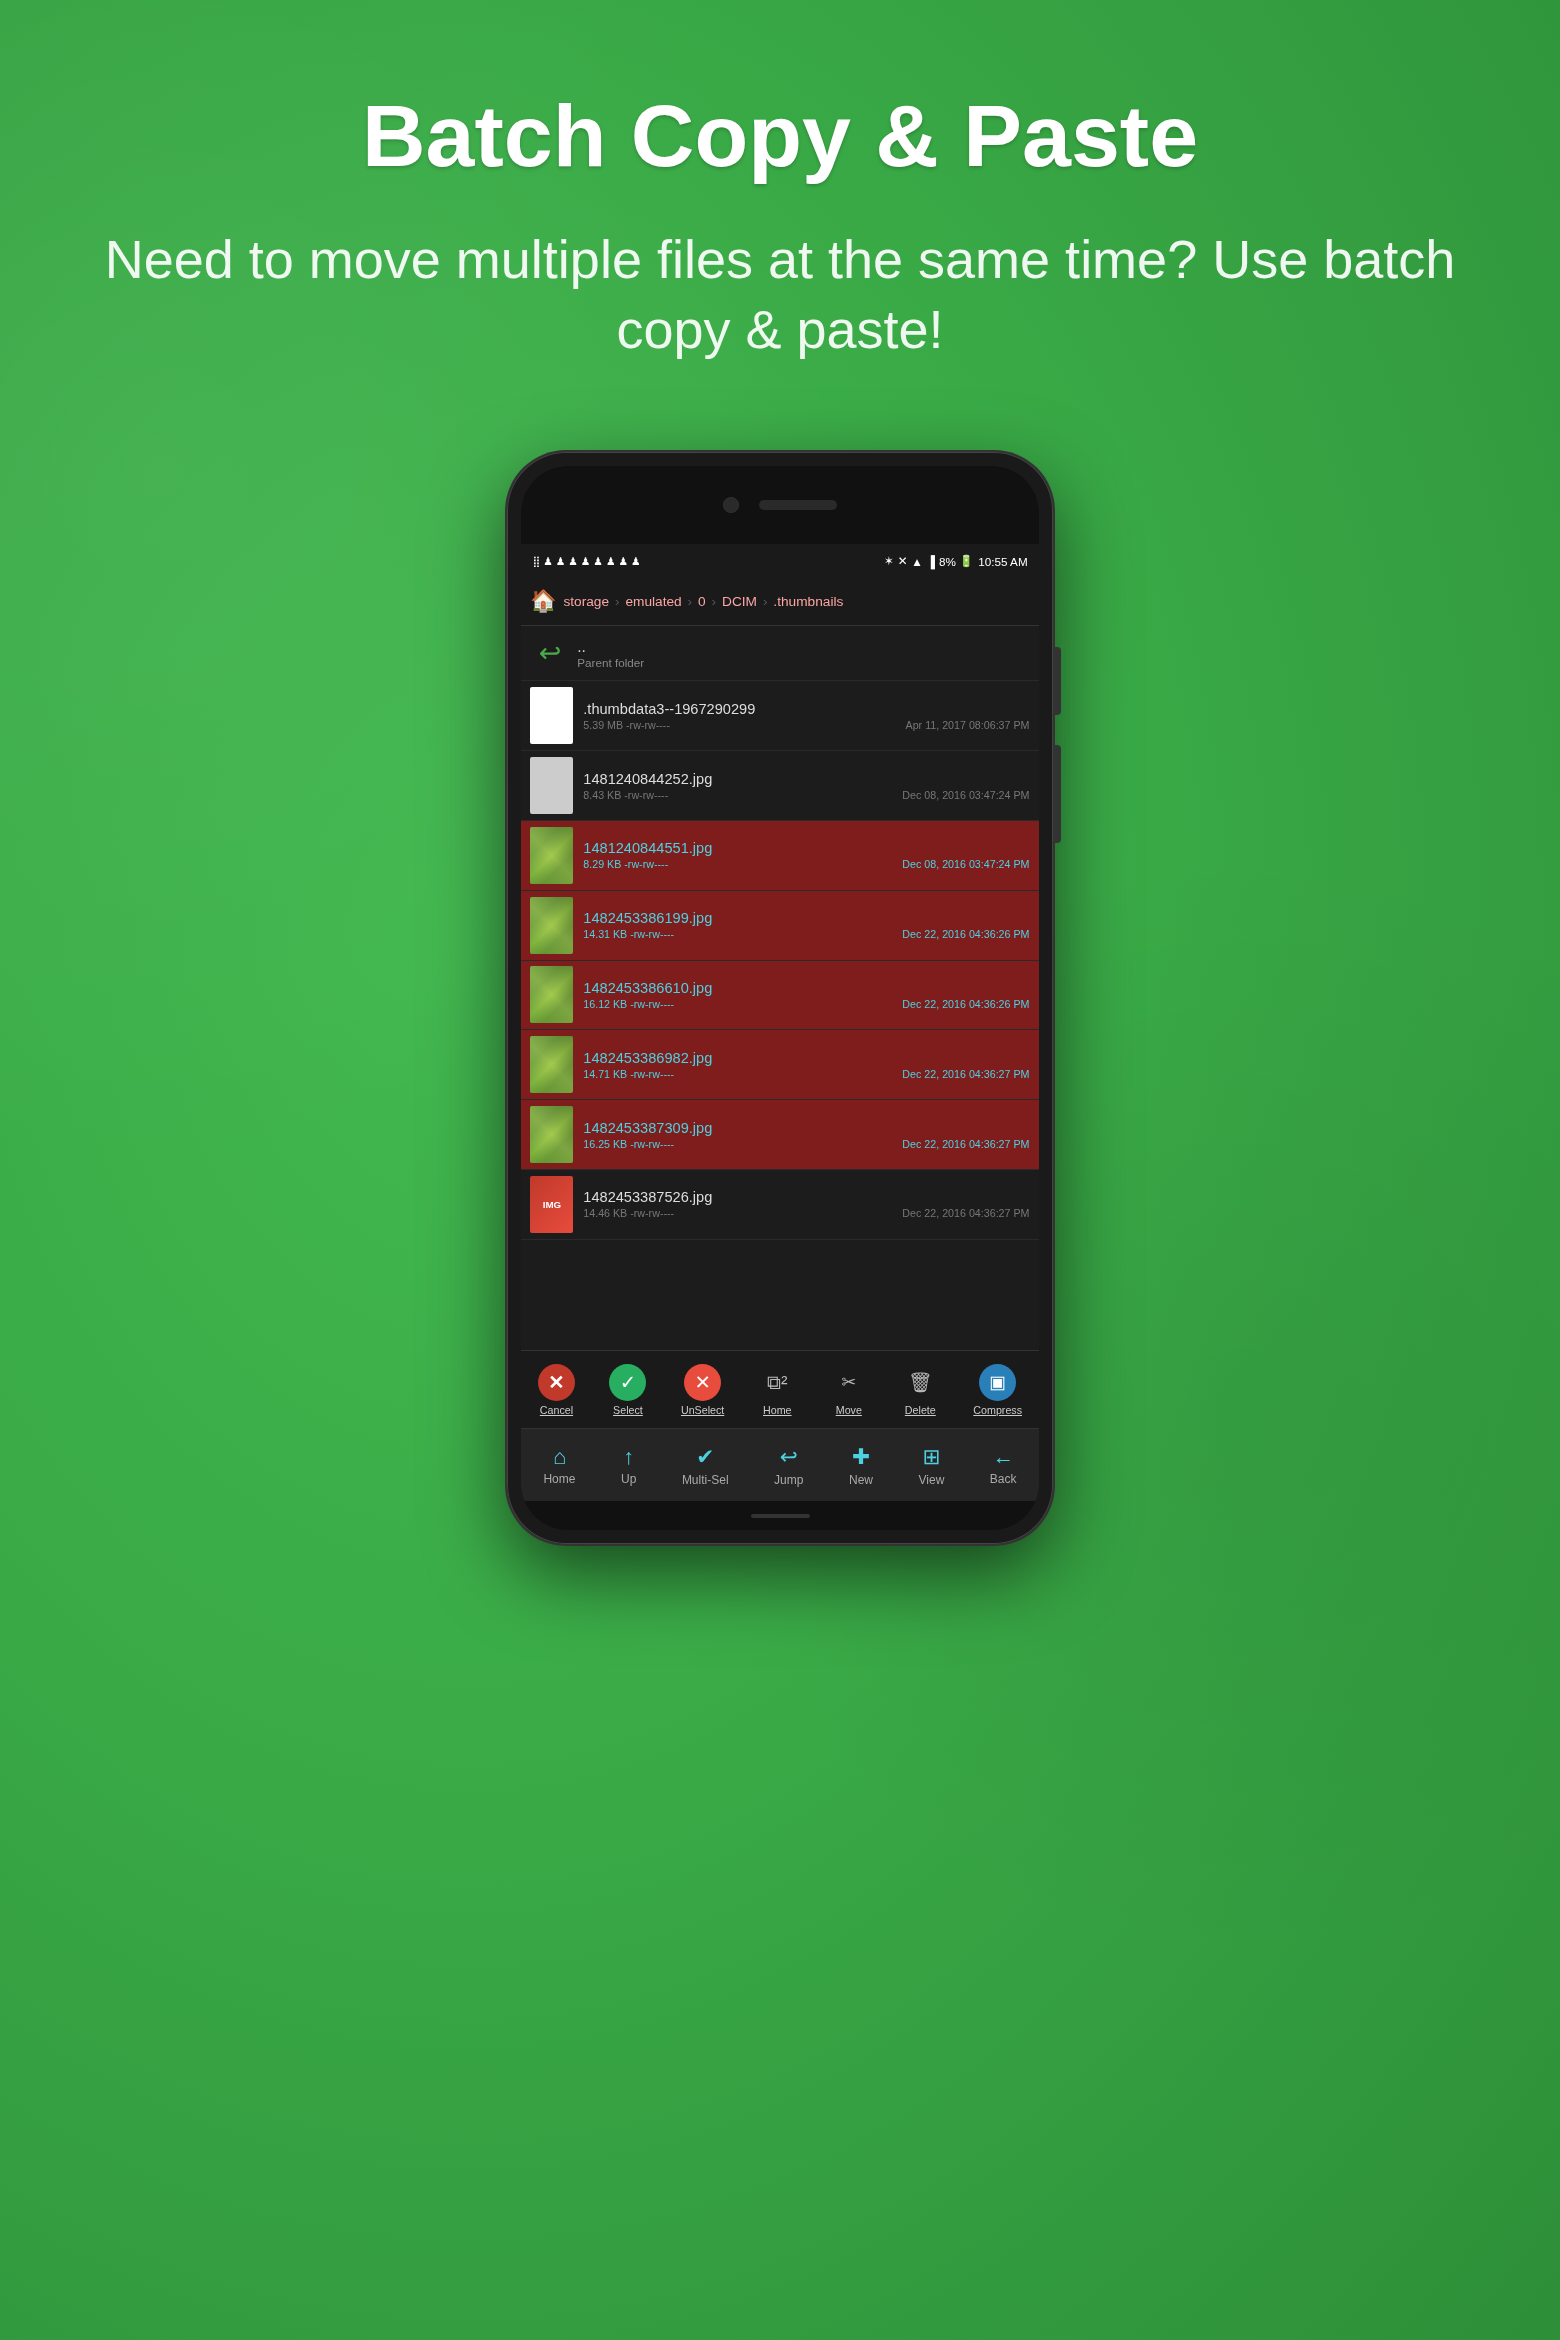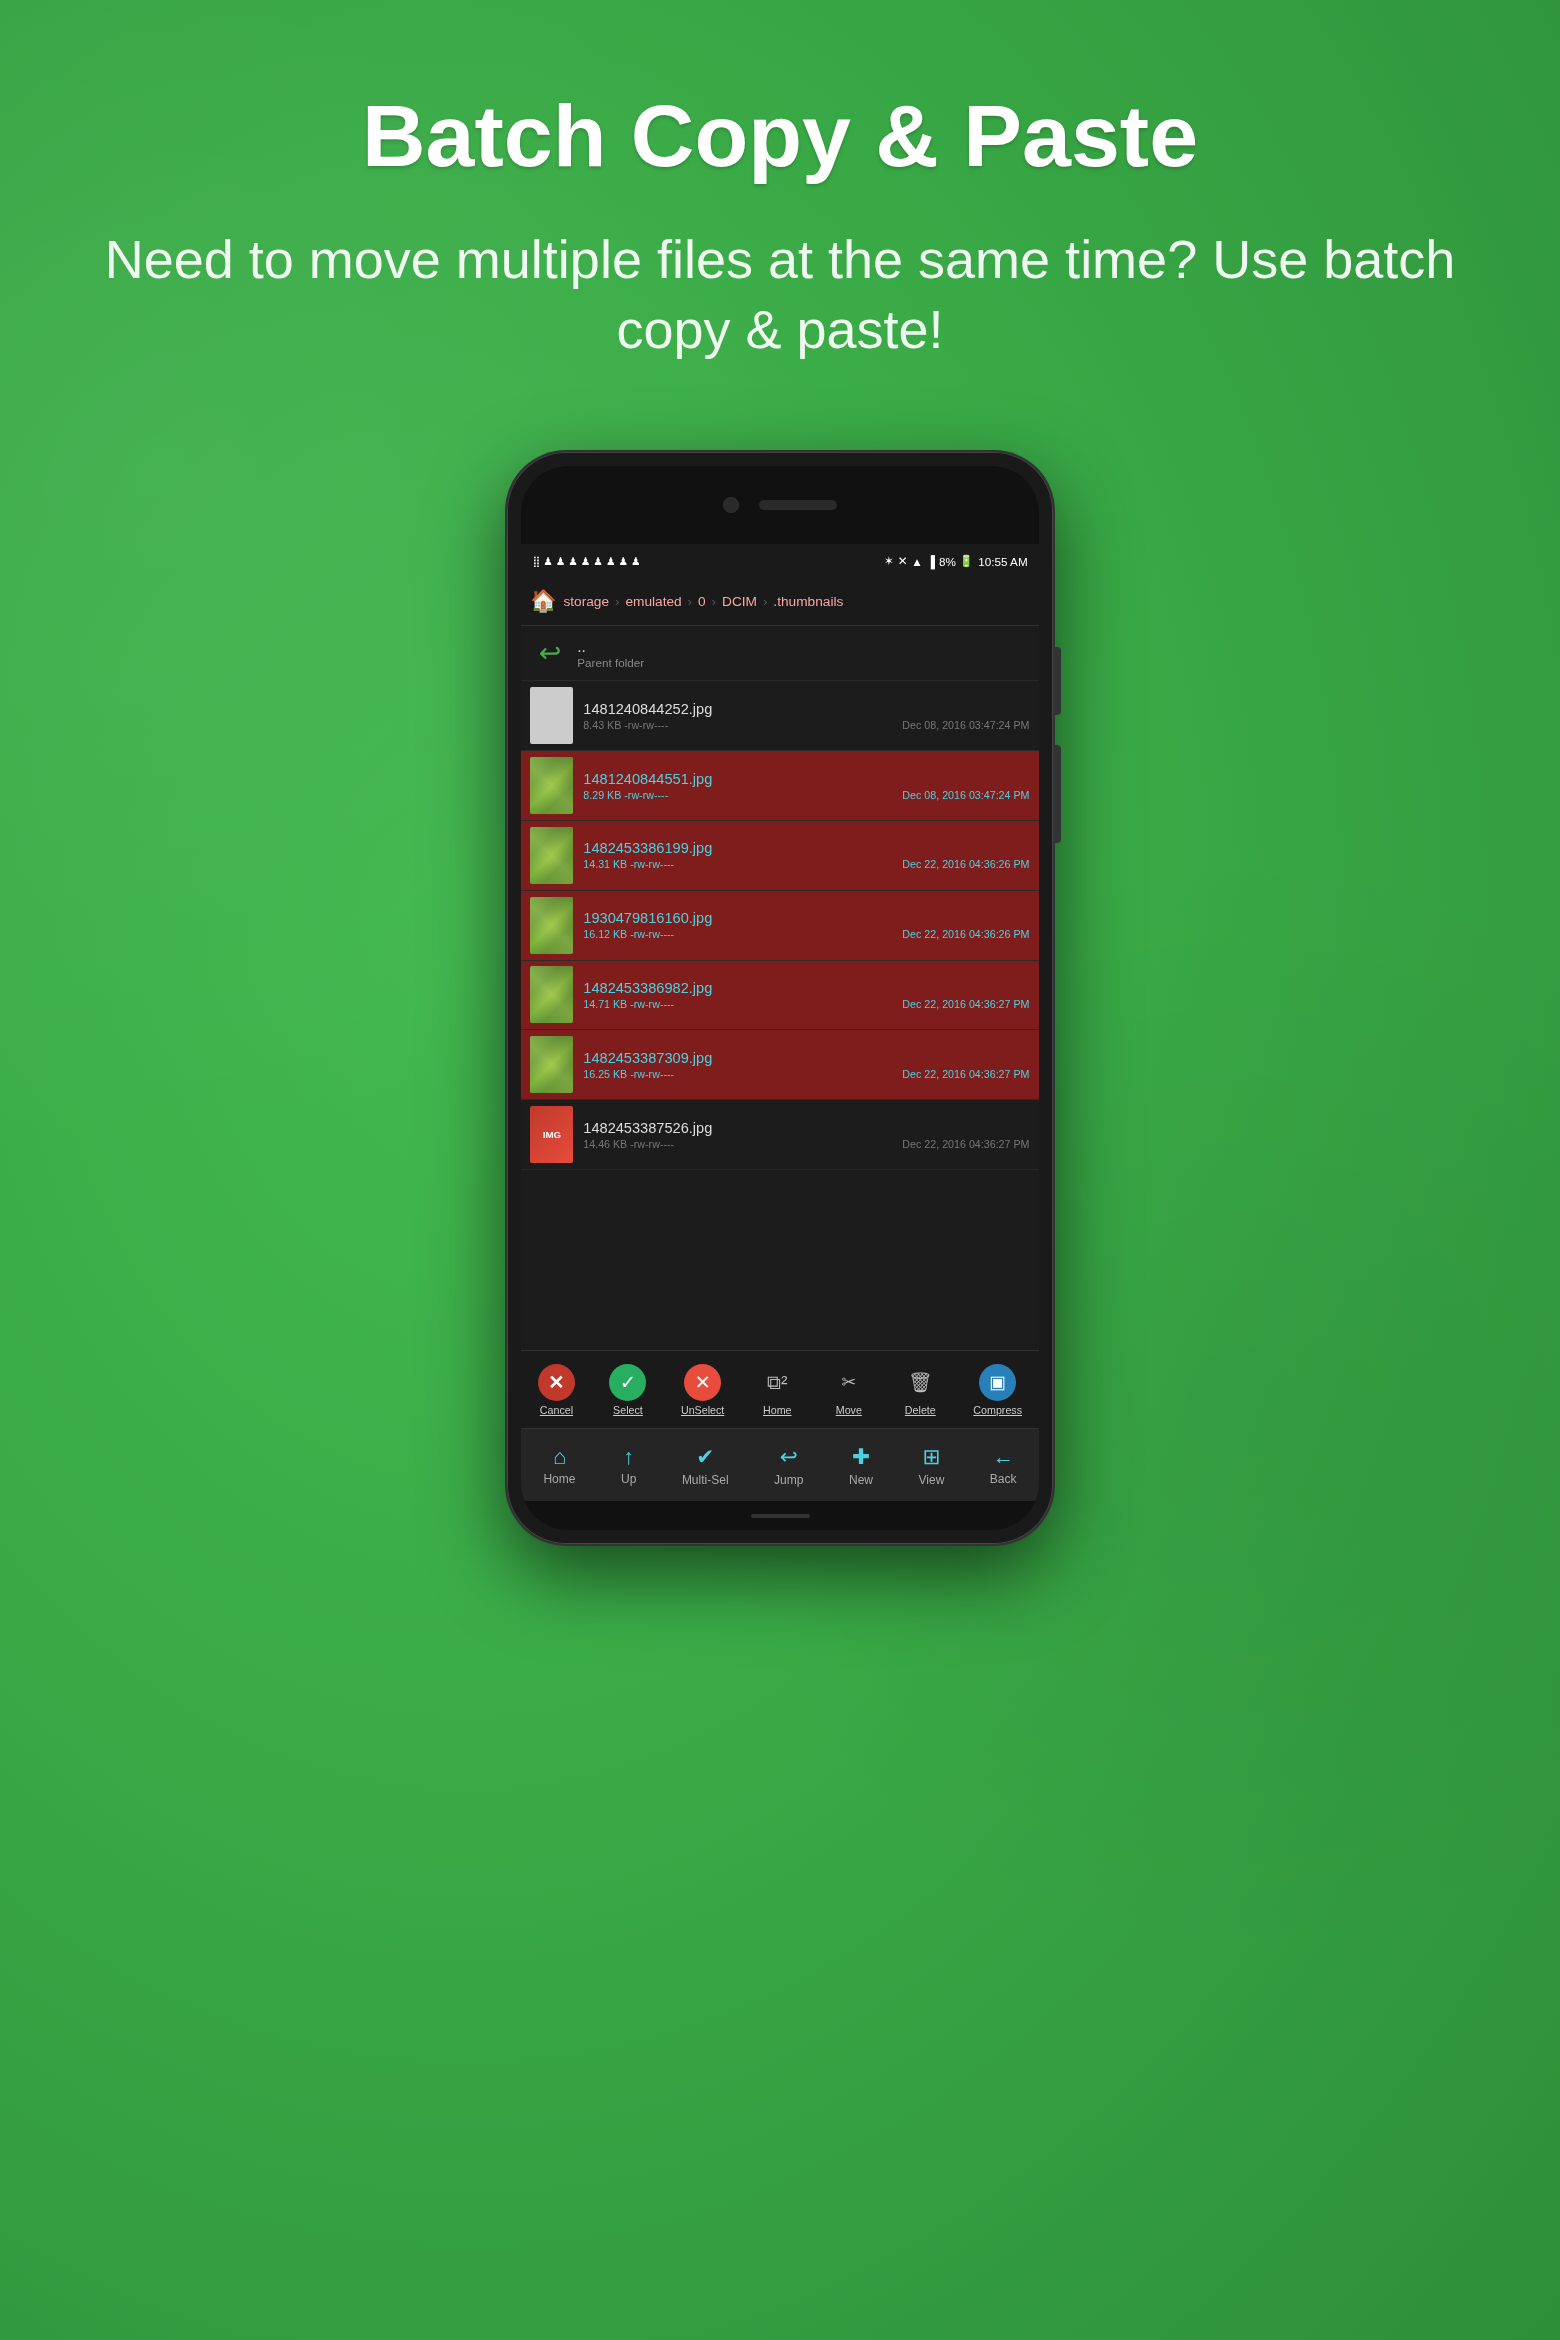--- a/index.html
+++ b/index.html
@@ -463,20 +463,32 @@
         <div class="parent-folder-row">
           <div class="parent-folder-icon">
             <span class="arrow-back">↩</span>
           </div>
           <div class="parent-folder-info">
             <div class="parent-folder-name">..</div>
             <div class="parent-folder-label">Parent folder</div>
           </div>
         </div>
 
+        <div class="file-row">
+          <div class="file-thumb">
+            <div class="thumb-white"></div>
+          </div>
+          <div class="file-info">
+            <div class="file-name">.thumbdata3--1967290299</div>
+            <div class="file-meta">
+              <span class="file-size">5.39 MB -rw-rw----</span>
+              <span class="file-date">Apr 11, 2017 08:06:37 PM</span>
+            </div>
+          </div>
+        </div>
 
         <div class="file-row">
           <div class="file-thumb">
             <div class="thumb-gray"></div>
           </div>
           <div class="file-info">
             <div class="file-name">1481240844252.jpg</div>
             <div class="file-meta">
               <span class="file-size">8.43 KB -rw-rw----</span>
               <span class="file-date">Dec 08, 2016 03:47:24 PM</span>
@@ -508,21 +520,21 @@
               <span class="file-date">Dec 22, 2016 04:36:26 PM</span>
             </div>
           </div>
         </div>
 
         <div class="file-row selected">
           <div class="file-thumb">
             <div class="thumb-image"></div>
           </div>
           <div class="file-info">
-            <div class="file-name">1930479816160.jpg</div>
+            <div class="file-name">1482453386610.jpg</div>
             <div class="file-meta">
               <span class="file-size">16.12 KB -rw-rw----</span>
               <span class="file-date">Dec 22, 2016 04:36:26 PM</span>
             </div>
           </div>
         </div>
 
         <div class="file-row selected">
           <div class="file-thumb">
             <div class="thumb-image"></div>

